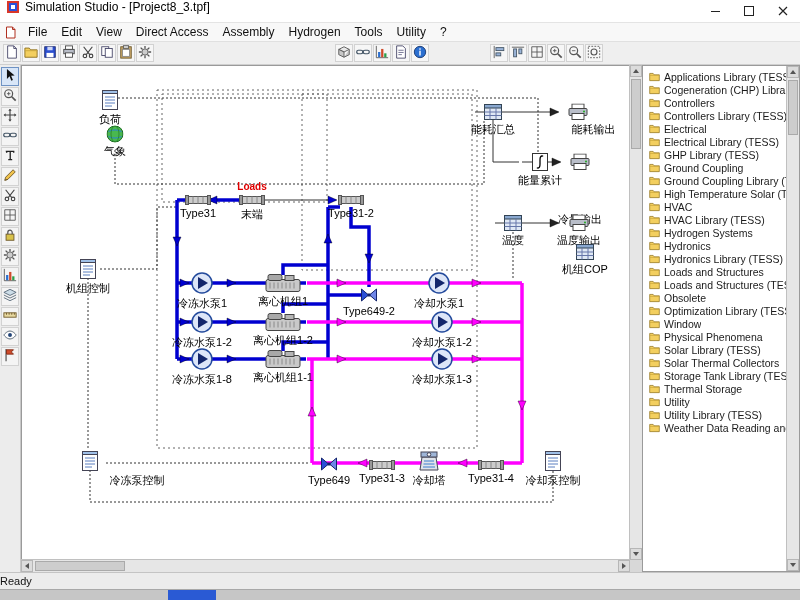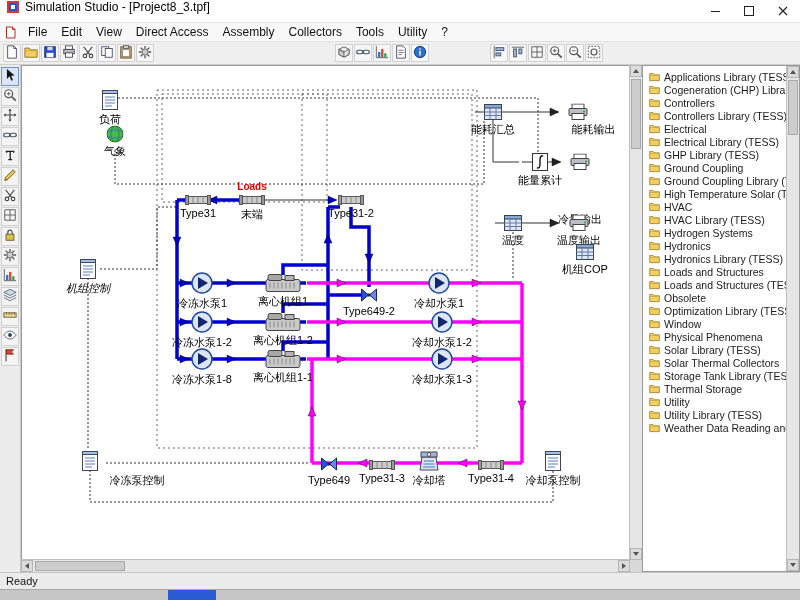--- a/index.html
+++ b/index.html
@@ -59,21 +59,21 @@
   
   #tree-panel{width:156px;background:#ffffff;border:1px solid #9a9a9a;display:flex;flex:none;}
   #tree-list{flex:1;padding:4px 0 0 5px;overflow:hidden;}
   .tree-row{display:flex;align-items:center;height:13px;white-space:nowrap;}
   .tree-row .ficon{width:13px;height:11px;margin-right:3px;line-height:0;flex:none;}
   .tree-row .ficon svg{width:13px;height:11px;}
   .tlabel{font-size:10.5px;color:#1a1a1a;overflow:hidden;}
   #tree-scroll{width:12px;background:#e6e6e6;border-left:1px solid #c0c0c0;position:relative;flex:none;}
 
   
-  #statusbar{height:16px;background:#ececec;border-top:1px solid #c4c4c4;display:flex;align-items:center;padding-left:6px;font-size:11px;flex:none;}
+  #statusbar{height:16px;background:#ececec;border-top:1px solid #c4c4c4;display:flex;align-items:center;font-size:11px;flex:none;}
   #taskbar{height:10px;background:#c6c6c6;position:relative;flex:none;border-top:1px solid #a8a8a8;}
   #taskbar .appbtn{position:absolute;left:168px;width:48px;top:0;bottom:0;background:#2a5ad4;}
 </style>
 </head>
 <body>
 
 <div id="window">
 
   <div id="titlebar">
     <span class="app-ic"><svg width="14" height="14">
@@ -100,21 +100,21 @@
     <span class="doc-ic"><svg width="13" height="13">
           <path d="M2.5 1h6l2.5 2.5V12h-8.5z" fill="#fff" stroke="#b03020"></path>
           <path d="M8.5 1v2.5H11" fill="none" stroke="#b03020"></path>
         </svg></span>
 
   <span class="menu-item">File</span>
       <span class="menu-item">Edit</span>
       <span class="menu-item">View</span>
       <span class="menu-item">Direct Access</span>
       <span class="menu-item">Assembly</span>
-      <span class="menu-item">Collectors</span>
+      <span class="menu-item">Hydrogen</span>
       <span class="menu-item">Tools</span>
       <span class="menu-item">Utility</span>
       <span class="menu-item">?</span>
     </div>
 
   <div id="toolbar">
       <div class="tgroup">
         <button class="tbtn">
           <span class="ticon"><svg viewBox="0 0 16 16">
               <path d="M3 1h7l3 3v11H3z" fill="#fff" stroke="#446"></path>
@@ -504,21 +504,21 @@
                 <path d="M0.5 8h17M0.5 11.5h17M6 4v11.5M12 4v11.5" stroke="#67a"></path>
               </svg></span>
             <span class="clabel" style="top: 10px;">机组COP</span>
           </div>
           <div class="comp" style="left: 66px; top: 203px;">
             <span class="cicon"><svg width="16" height="20">
                 <rect x="0.5" y="0.5" width="15" height="19" fill="#fff" stroke="#445"></rect>
                 <rect x="0.5" y="0.5" width="15" height="3" fill="#9fc0e8" stroke="#445"></rect>
                 <path d="M3 7h10M3 10h10M3 13h10M3 16h7" stroke="#5a7fc0"></path>
               </svg></span>
-            <span class="clabel" style="top: 12px; font-style: italic;">机组控制</span>
+            <span class="clabel" style="top: 12px;">机组控制</span>
           </div>
           <div class="comp" style="left: 180px; top: 217px;">
             <span class="cicon"><svg width="22" height="22">
                 <circle cx="11" cy="11" r="10" fill="#dde6f8" stroke="#234a9c" stroke-width="1.5"></circle>
                 <path d="M7 5l10 6-10 6z" fill="#13266b"></path>
               </svg></span>
             <span class="clabel" style="top: 13px;">冷冻水泵1</span>
           </div>
           <div class="comp" style="left: 261px; top: 217px;">
             <span class="cicon"><svg width="36" height="19">

